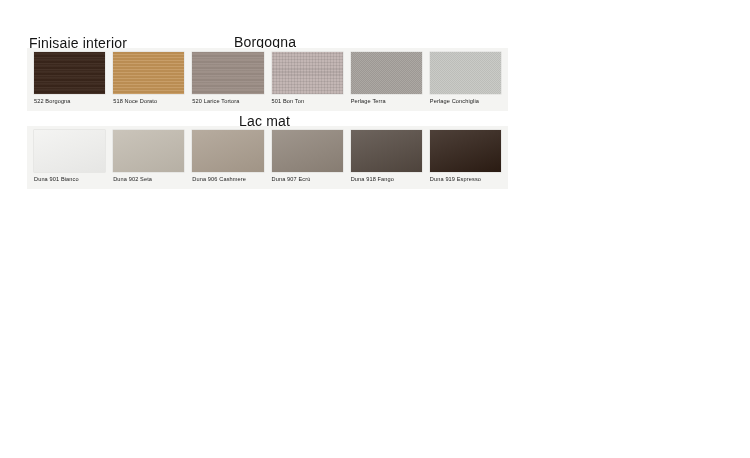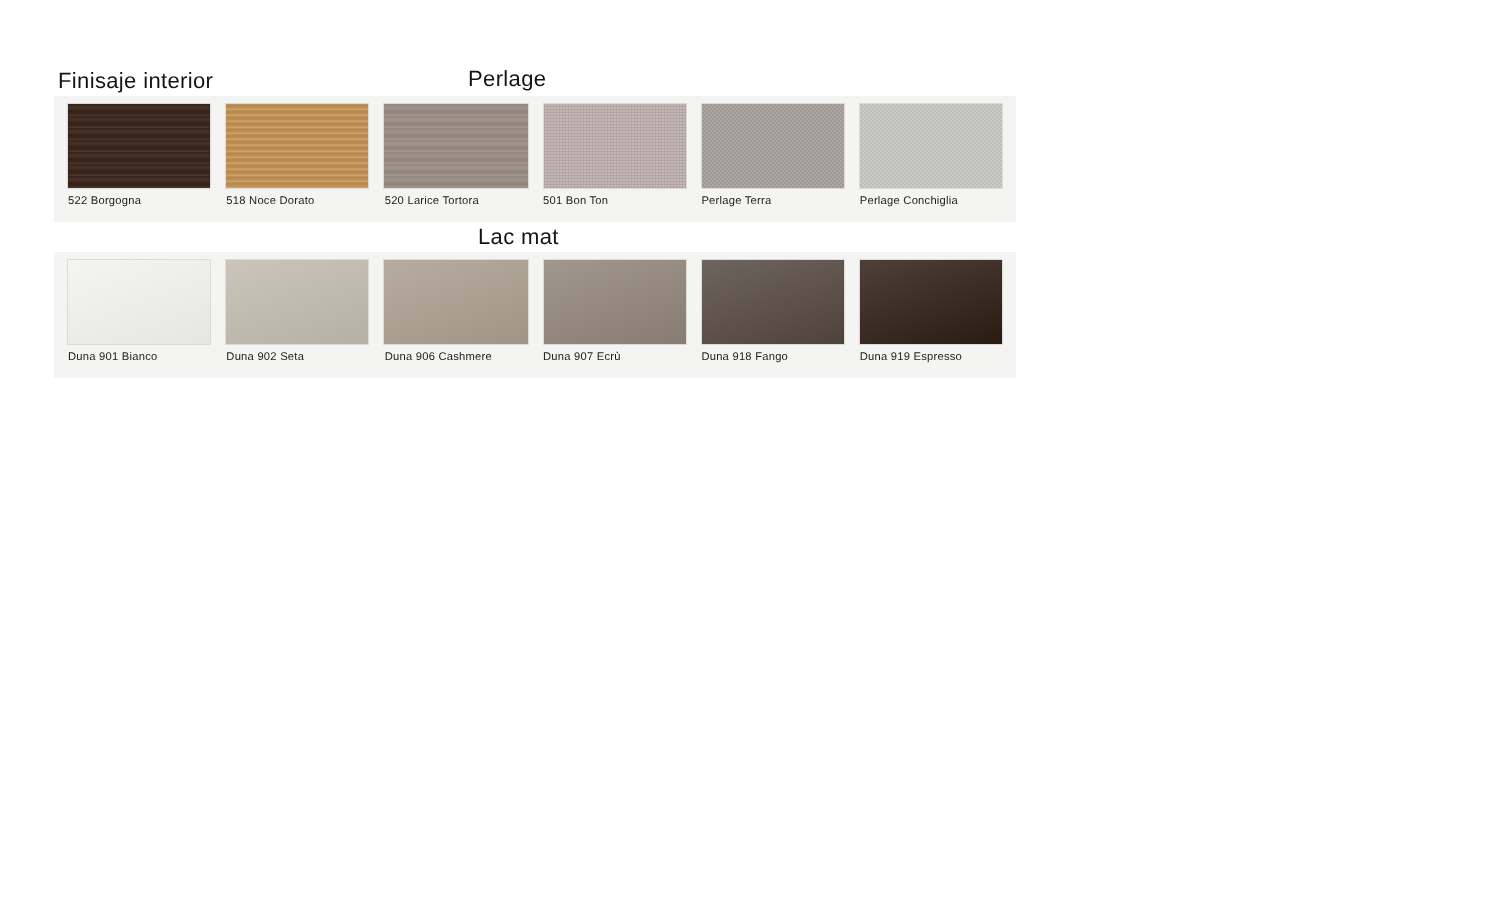--- a/index.html
+++ b/index.html
@@ -16,21 +16,21 @@
     position: relative;
   }
 
   
   .header-row {
     position: relative;
     height: 17px;
   }
   .section-title {
     position: absolute;
-    font-size: 11px;
+    font-size: 14px;
     letter-spacing: 0.18px;
     color: #141414;
     white-space: nowrap;
   }
   #finisaje-title { left: 29px; top: 2px; }
   #texturat-title { left: 234px; top: 1px; }
   #lacmat-title   { left: 239px; top: 1px; font-weight: normal; }
 
   
   .panel {
@@ -125,21 +125,21 @@
     position: absolute;
     inset: 0;
     background-image: linear-gradient(160deg, rgba(255,255,255,0.16), rgba(0,0,0,0.05));
   }
 </style>
 </head>
 <body>
 
 <div class="header-row" style="position:absolute;left:0;top:33px;width:750px;">
   <div class="section-title" id="finisaje-title">Finisaje interior</div>
-  <div class="section-title" id="texturat-title">Perlage</div>
+  <div class="section-title" id="texturat-title">Borgogna</div>
 </div>
 
 <div class="panel" id="panel-texturat">
   <div class="swatch-grid">
 
     <div class="swatch-cell">
       <div class="swatch-chip tex-wood" style="background:#3a261b;"></div>
       <div class="swatch-label">522 Borgogna</div>
     </div>
 

